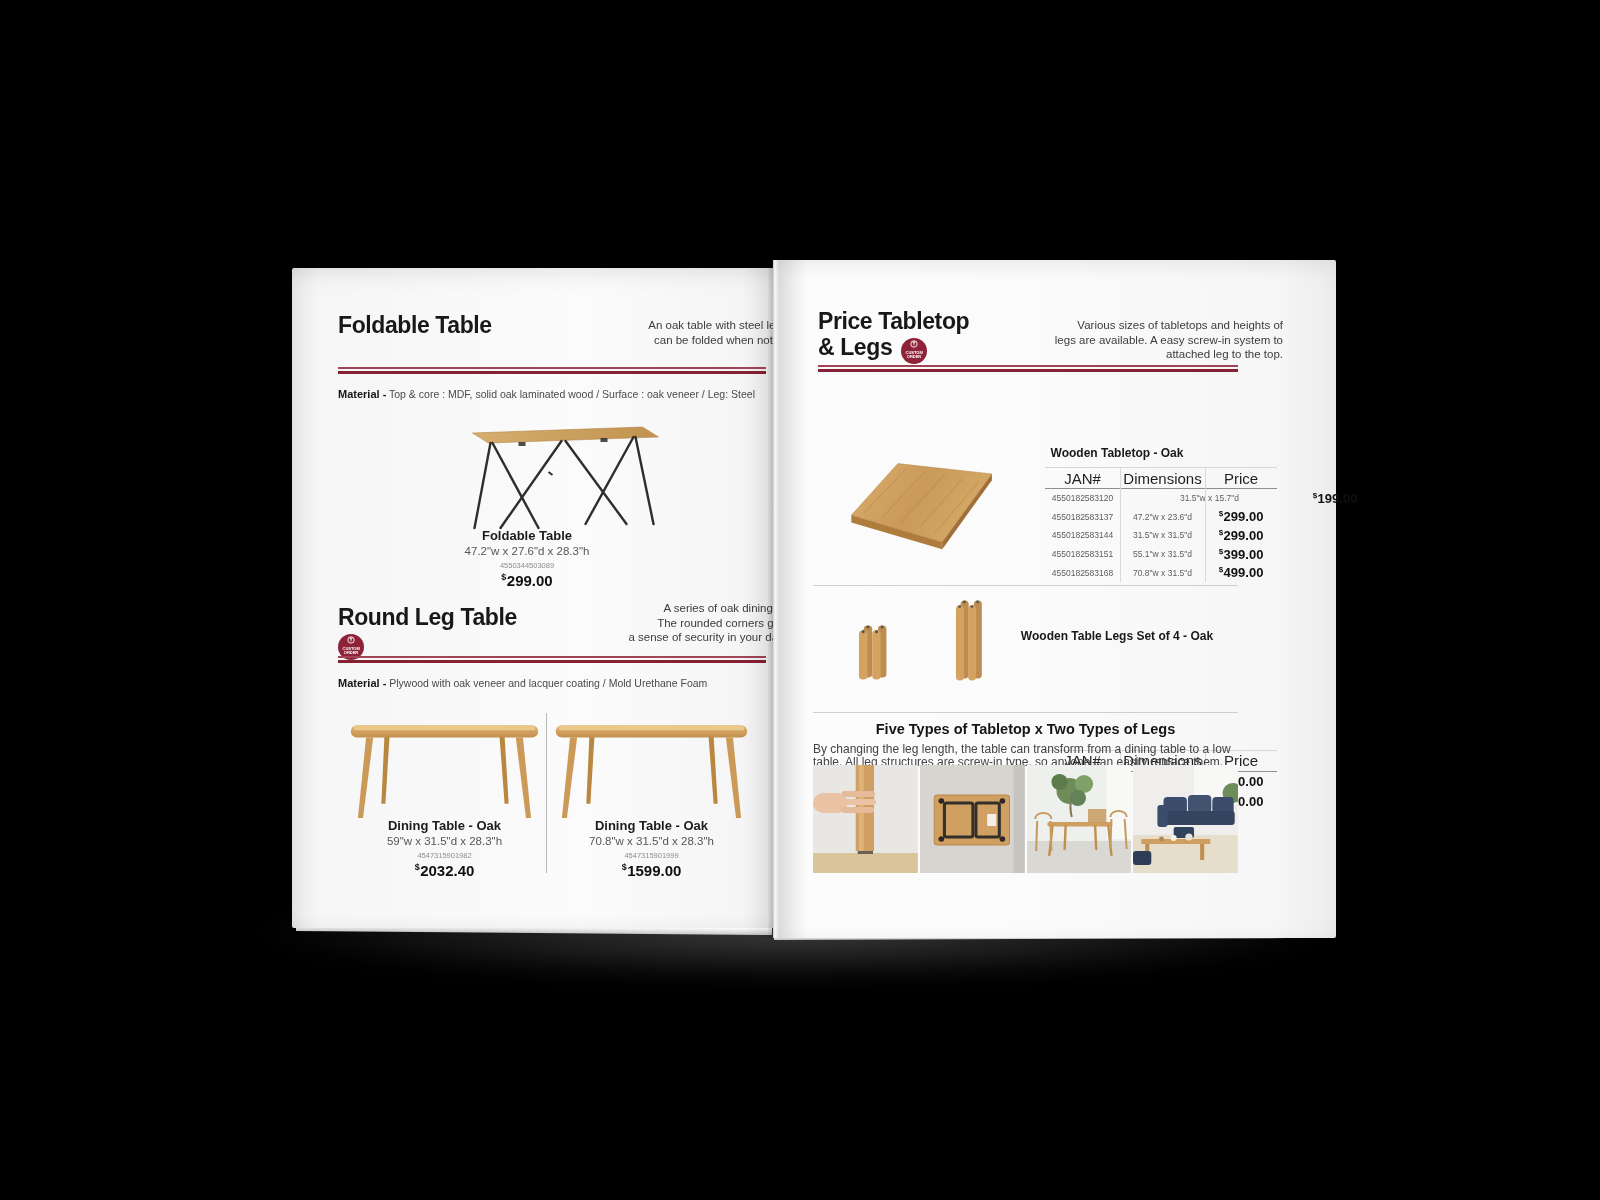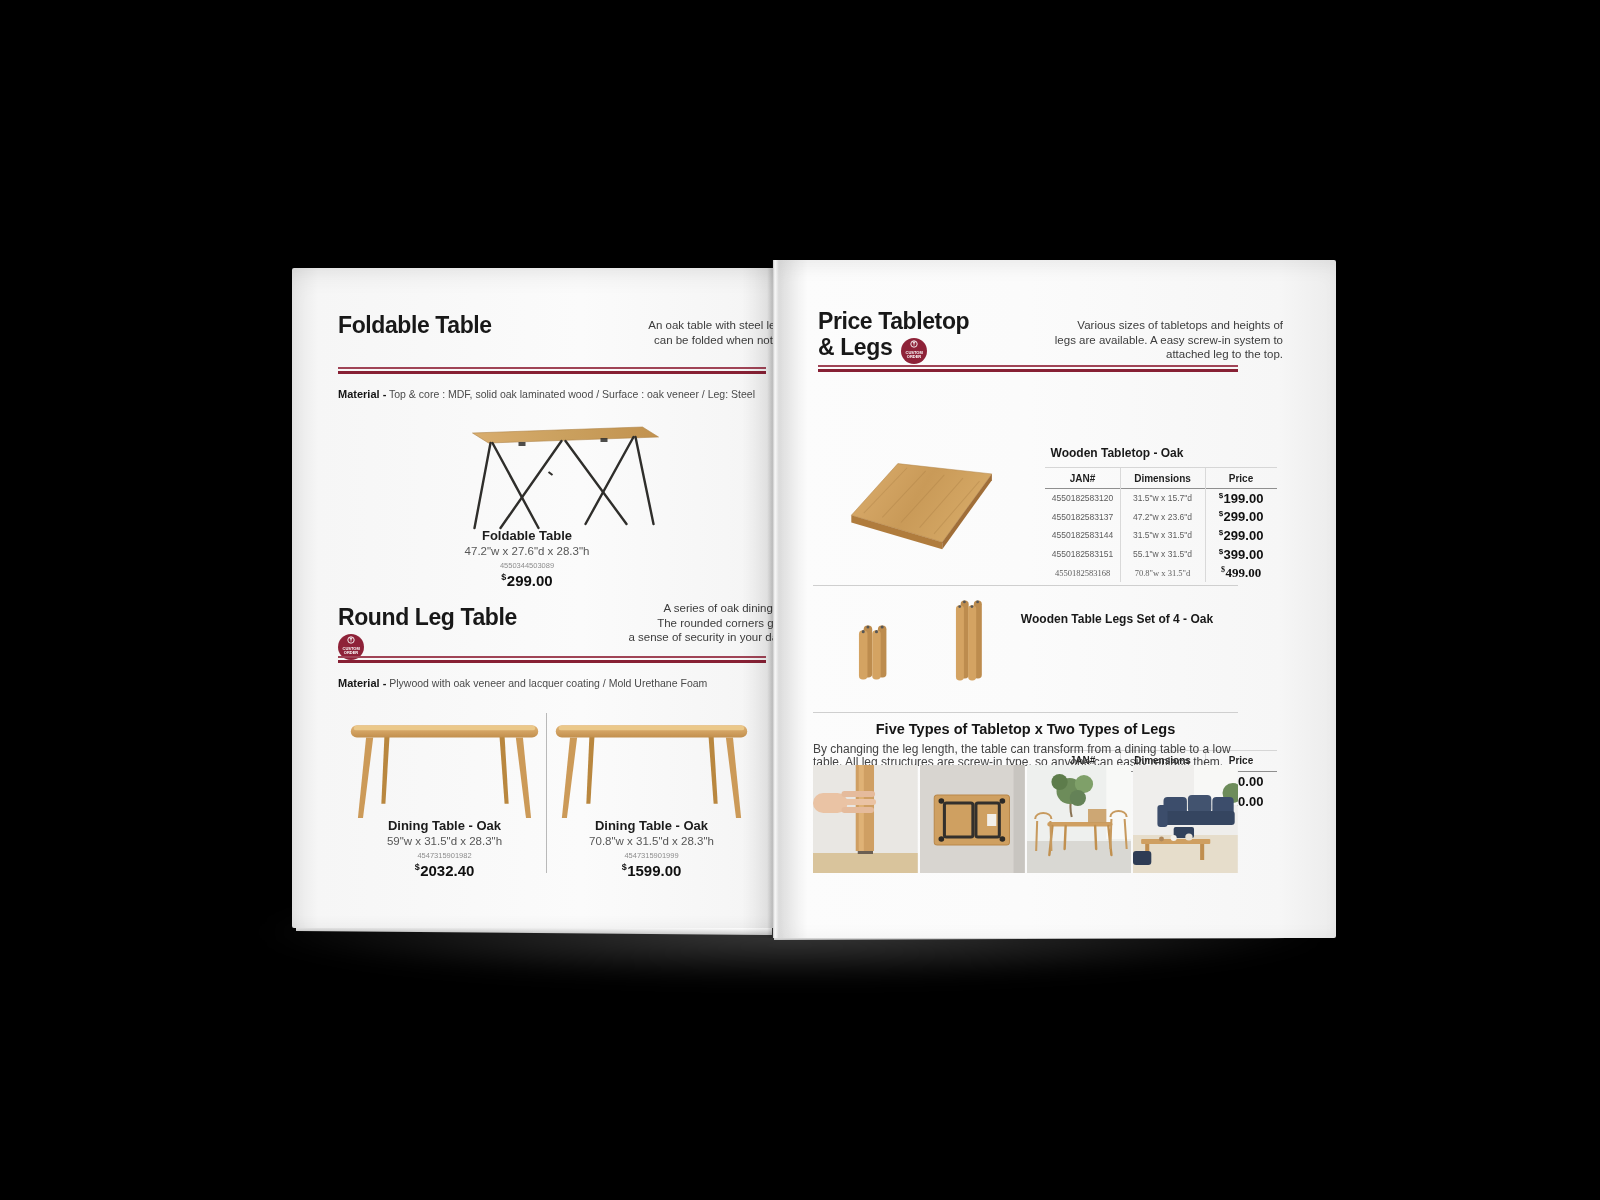--- a/index.html
+++ b/index.html
@@ -52,21 +52,21 @@
   .badge-text { display:block; width:34px; text-align:center; font-weight:700; font-size:8px;
                 line-height:7.5px; color:#fff; transform:scale(.5); transform-origin:50% 40%; }
 
   .vdivider { width:1px; background:#b9b9b9; }
   .hdivider { height:1px; background:#cfcfcf; }
 
   .ptable-title { font-weight:700; font-size:12px; color:#191919; text-align:center; }
   .ptable-body { position:relative; border-top:1px solid #d6d6d6; }
   .prow { display:grid; grid-template-columns:75px 85px 72px; align-items:center; }
   .prow.head { height:20px; border-bottom:1px solid #8f8f8f; }
-  .prow.head span { font-weight:700; font-size:10px; color:#1f1f1f; text-align:center; }
+  .prow.head span { font-weight:400; font-size:15px; color:#1f1f1f; text-align:center; }
   .prow .jan { font-size:8.5px; color:#5d5d5d; text-align:center; }
   .prow .dim { font-size:8.5px; color:#5d5d5d; text-align:center; }
   .prow .price { font-weight:700; font-size:13px; color:#101010; text-align:center; }
   .prow .price .cur { font-size:8px; vertical-align:5px; margin-right:.5px; }
   .vline { position:absolute; top:0; bottom:0; width:1px; background:#d9d9d9; }
 
   .feature-title { font-weight:700; font-size:14.5px; color:#151515; text-align:center; }
   .feature-text { font-size:12px; line-height:13px; color:#434343; }
   .photo-row { display:flex; gap:2px; }
   .photo { flex:1 1 0; height:108px; overflow:hidden; }
@@ -243,41 +243,41 @@
 
       <div class="abs ptable-title" style="left:228px; top:186px; width:232px;">Wooden Tabletop - Oak</div>
       <div class="abs ptable-body" style="left:228px; top:207px; width:232px;">
         <div class="vline" style="left:75px;"></div>
         <div class="vline" style="left:160px;"></div>
         <div class="prow head">
           <span>JAN#</span>
           <span>Dimensions</span>
           <span>Price</span>
         </div>
-        <div class="prow" style="height:18.6px;">
+        <div class="prow" style="height:18.6px;gap:47px;">
           <span class="jan">4550182583120</span>
           <span class="dim">31.5"w x 15.7"d</span>
           <span class="price"><span class="cur">$</span><span>199.00</span></span>
         </div>
         <div class="prow" style="height:18.6px;">
           <span class="jan">4550182583137</span>
           <span class="dim">47.2"w x 23.6"d</span>
           <span class="price"><span class="cur">$</span><span>299.00</span></span>
         </div>
         <div class="prow" style="height:18.6px;">
           <span class="jan">4550182583144</span>
           <span class="dim">31.5"w x 31.5"d</span>
           <span class="price"><span class="cur">$</span><span>299.00</span></span>
         </div>
         <div class="prow" style="height:18.6px;">
           <span class="jan">4550182583151</span>
           <span class="dim">55.1"w x 31.5"d</span>
           <span class="price"><span class="cur">$</span><span>399.00</span></span>
         </div>
-        <div class="prow" style="height:18.6px;font-family:Liberation Serif, serif;">
+        <div class="prow" style="height:18.6px;">
           <span class="jan">4550182583168</span>
           <span class="dim">70.8"w x 31.5"d</span>
           <span class="price"><span class="cur">$</span><span>499.00</span></span>
         </div>
       </div>
 
       <div class="abs hdivider" style="left:40px; top:325px; width:425px;"></div>
 
       <div class="abs" style="left:85px; top:362px; width:36px; height:60px;">
         <svg viewBox="0 0 38 60" width="36" height="60">
@@ -297,21 +297,21 @@
           <rect x="20" y="2" width="8.5" height="83" rx="4" fill="#bd8c4e"></rect>
           <circle cx="10" cy="3.5" r="1.5" fill="#565656"></circle>
             <circle cx="24" cy="3.5" r="1.5" fill="#565656"></circle>
           <rect x="1" y="7" width="8.5" height="80" rx="4" fill="#d4a362"></rect>
           <rect x="14" y="7" width="8.5" height="80" rx="4" fill="#d4a362"></rect>
           <circle cx="5" cy="8.5" r="1.5" fill="#565656"></circle>
             <circle cx="18" cy="8.5" r="1.5" fill="#565656"></circle>
         </svg>
       </div>
 
-      <div class="abs ptable-title" style="left:228px; top:352px; width:232px;">Wooden Table Legs Set of 4 - Oak</div>
+      <div class="abs ptable-title" style="left:228px; top:369px; width:232px;">Wooden Table Legs Set of 4 - Oak</div>
       <div class="abs ptable-body" style="left:228px; top:375px; width:232px;">
         <div class="vline" style="left:75px;"></div>
         <div class="vline" style="left:160px;"></div>
         <div class="prow head">
           <span>JAN#</span>
           <span>Dimensions</span>
           <span>Price</span>
         </div>
         <div class="prow" style="height:20px;">
           <span class="jan">4550182586152</span>

